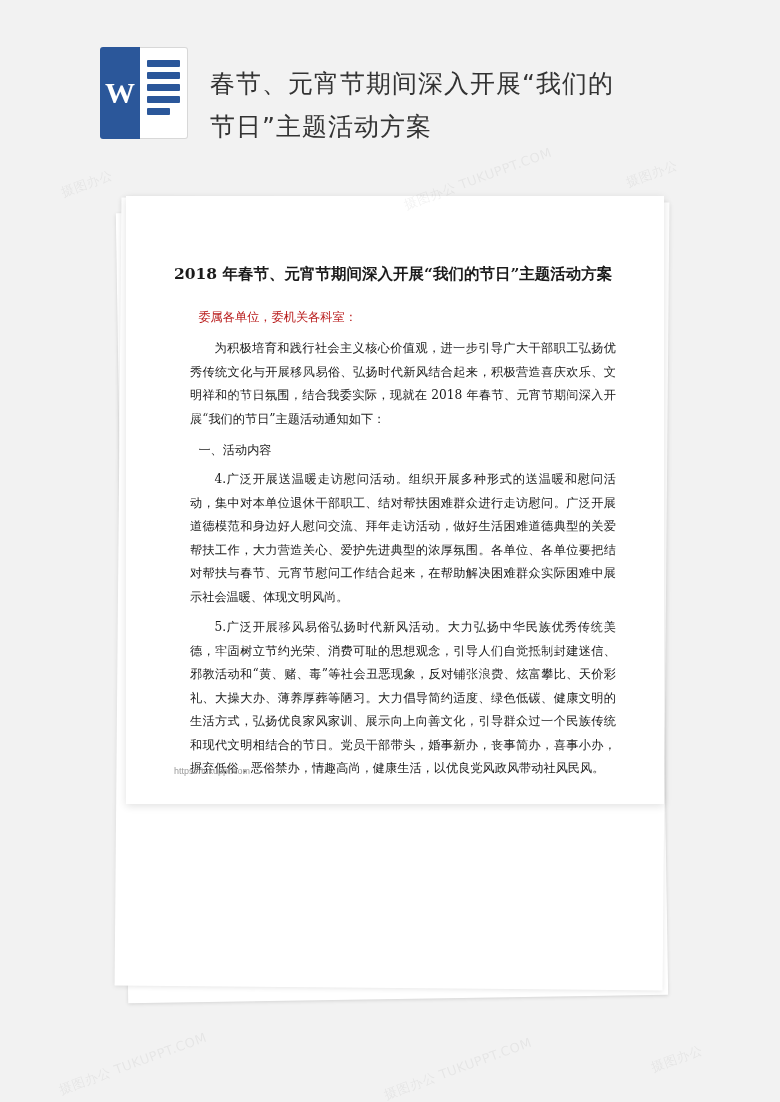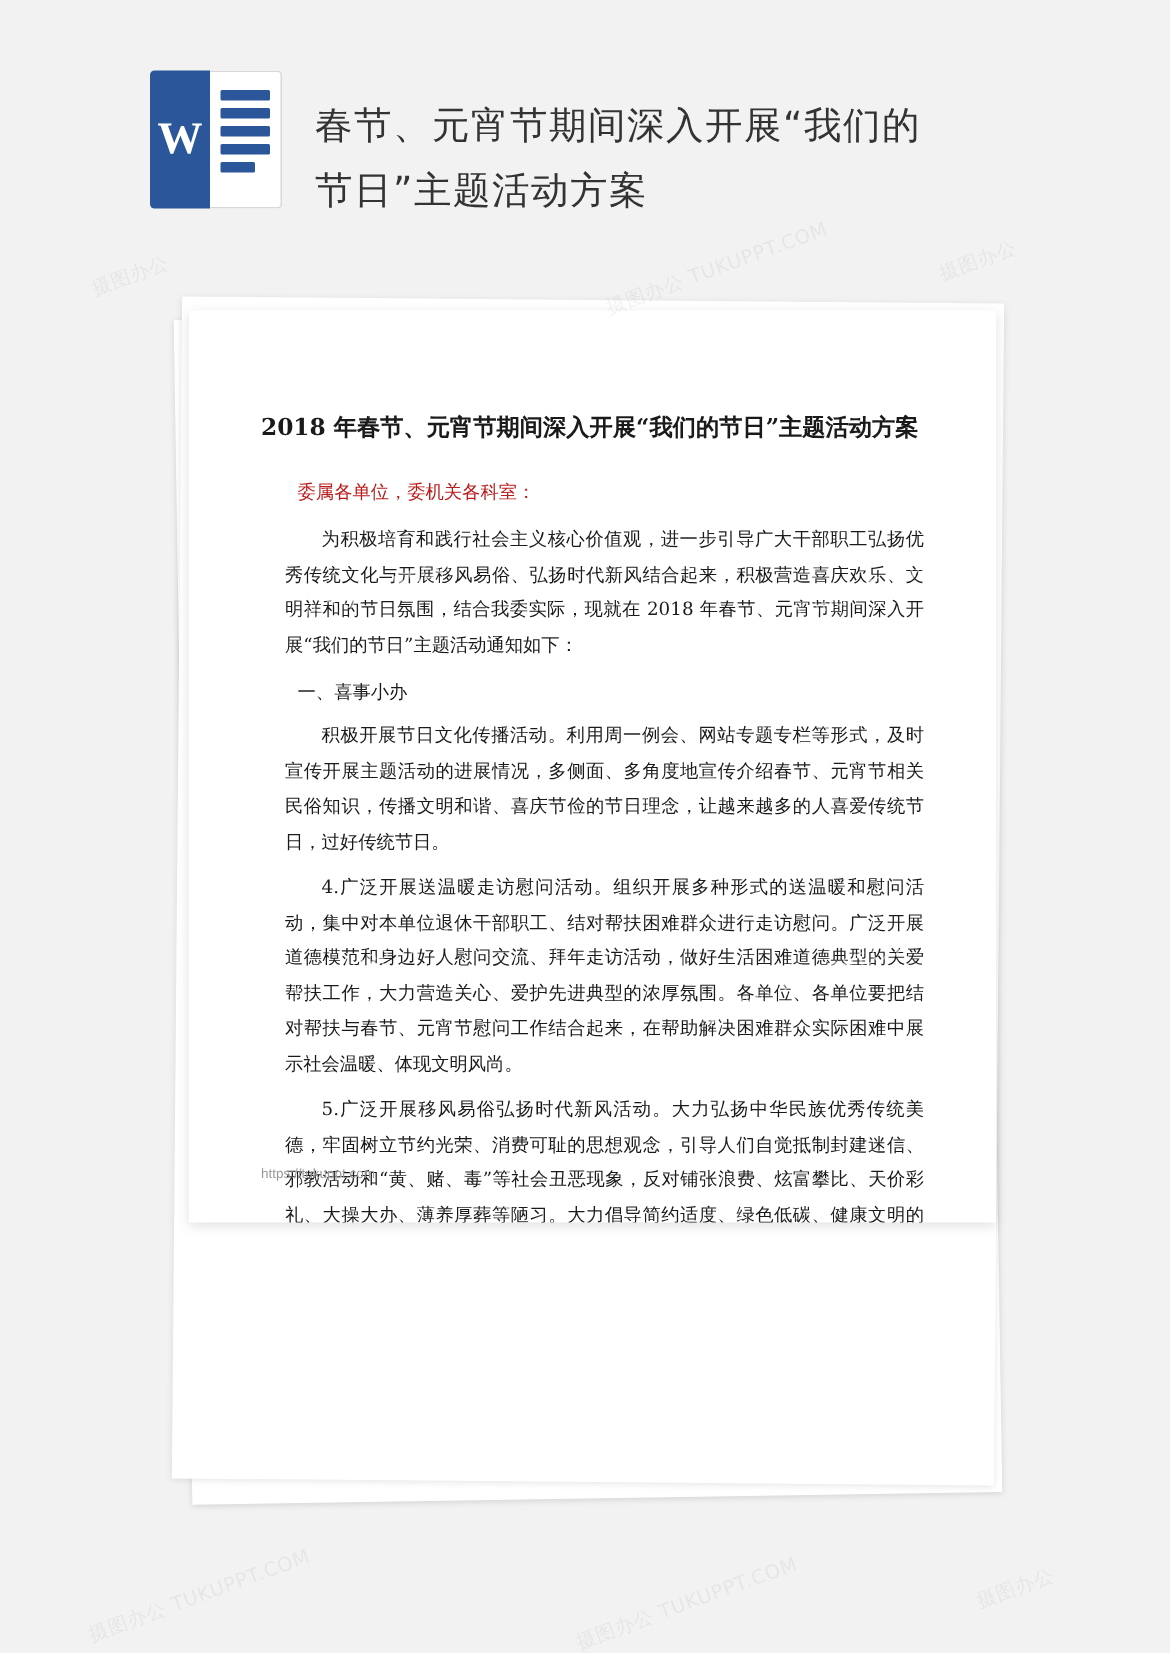--- a/index.html
+++ b/index.html
@@ -100,21 +100,21 @@
     top: 200px;
     width: 548px;
     height: 788px;
     background: #ffffff;
     box-shadow: 0 1px 5px rgba(0,0,0,0.10);
     transform: rotate(0.5deg);
   }
   .paper {
     position: absolute;
     left: 126px;
-    top: 207px;
+    top: 196px;
     width: 538px;
     height: 608px;
     background: #ffffff;
     box-shadow: 0 2px 8px rgba(0,0,0,0.12);
     box-sizing: border-box;
     padding: 65px 48px 20px 48px;
     overflow: hidden;
   }
 
   .page-title {
@@ -192,22 +192,21 @@
 </div>
 
 <div class="paper-back2"></div>
 <div class="paper-back1"></div>
 
 <div class="paper">
   <div class="page-title">2018 年春节、元宵节期间深入开展“我们的节日”主题活动方案</div>
   <div class="salutation">委属各单位，委机关各科室：</div>
 
   <div class="para">为积极培育和践行社会主义核心价值观，进一步引导广大干部职工弘扬优秀传统文化与开展移风易俗、弘扬时代新风结合起来，积极营造喜庆欢乐、文明祥和的节日氛围，结合我委实际，现就在 2018 年春节、元宵节期间深入开展“我们的节日”主题活动通知如下：</div>
-  <div class="section-head">一、喜事小办</div>
-  <div class="para">积极开展节日文化传播活动。利用周一例会、网站专题专栏等形式，及时宣传开展主题活动的进展情况，多侧面、多角度地宣传介绍春节、元宵节相关民俗知识，传播文明和谐、喜庆节俭的节日理念，让越来越多的人喜爱传统节日，过好传统节日。</div>
+  <div class="section-head">一、活动内容</div>
   <div class="para">4.广泛开展送温暖走访慰问活动。组织开展多种形式的送温暖和慰问活动，集中对本单位退休干部职工、结对帮扶困难群众进行走访慰问。广泛开展道德模范和身边好人慰问交流、拜年走访活动，做好生活困难道德典型的关爱帮扶工作，大力营造关心、爱护先进典型的浓厚氛围。各单位、各单位要把结对帮扶与春节、元宵节慰问工作结合起来，在帮助解决困难群众实际困难中展示社会温暖、体现文明风尚。</div>
   <div class="para">5.广泛开展移风易俗弘扬时代新风活动。大力弘扬中华民族优秀传统美德，牢固树立节约光荣、消费可耻的思想观念，引导人们自觉抵制封建迷信、邪教活动和“黄、赌、毒”等社会丑恶现象，反对铺张浪费、炫富攀比、天价彩礼、大操大办、薄养厚葬等陋习。大力倡导简约适度、绿色低碳、健康文明的生活方式，弘扬优良家风家训、展示向上向善文化，引导群众过一个民族传统和现代文明相结合的节日。党员干部带头，婚事新办，丧事简办，喜事小办，摒弃低俗，恶俗禁办，情趣高尚，健康生活，以优良党风政风带动社风民风。</div>
 
   <div class="footer-url">https://tukuppt.com</div>
 </div>
 
 <div class="wm dark" style="left:60px;  top:175px;">摄图办公</div>
 <div class="wm dark" style="left:400px; top:170px;">摄图办公 TUKUPPT.COM</div>
 <div class="wm dark" style="left:625px; top:165px;">摄图办公</div>
 <div class="wm light" style="left:160px; top:390px;">摄图办公 TUKUPPT.COM</div>

